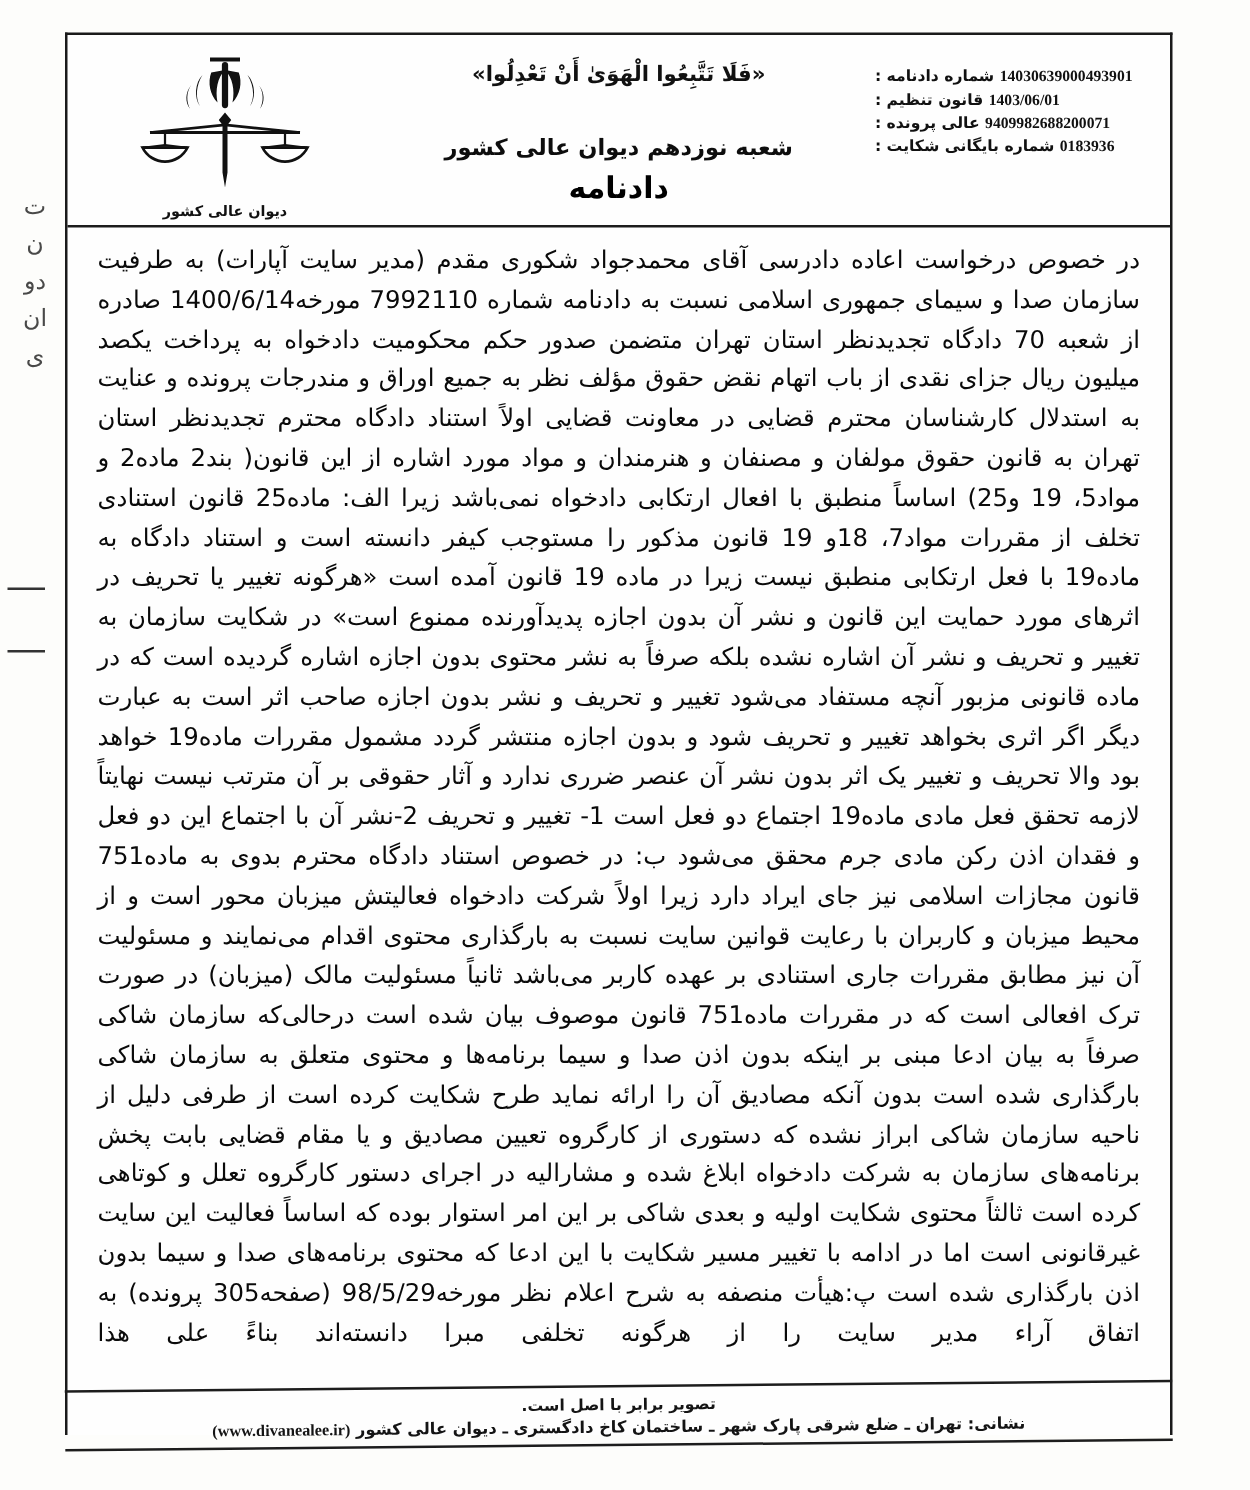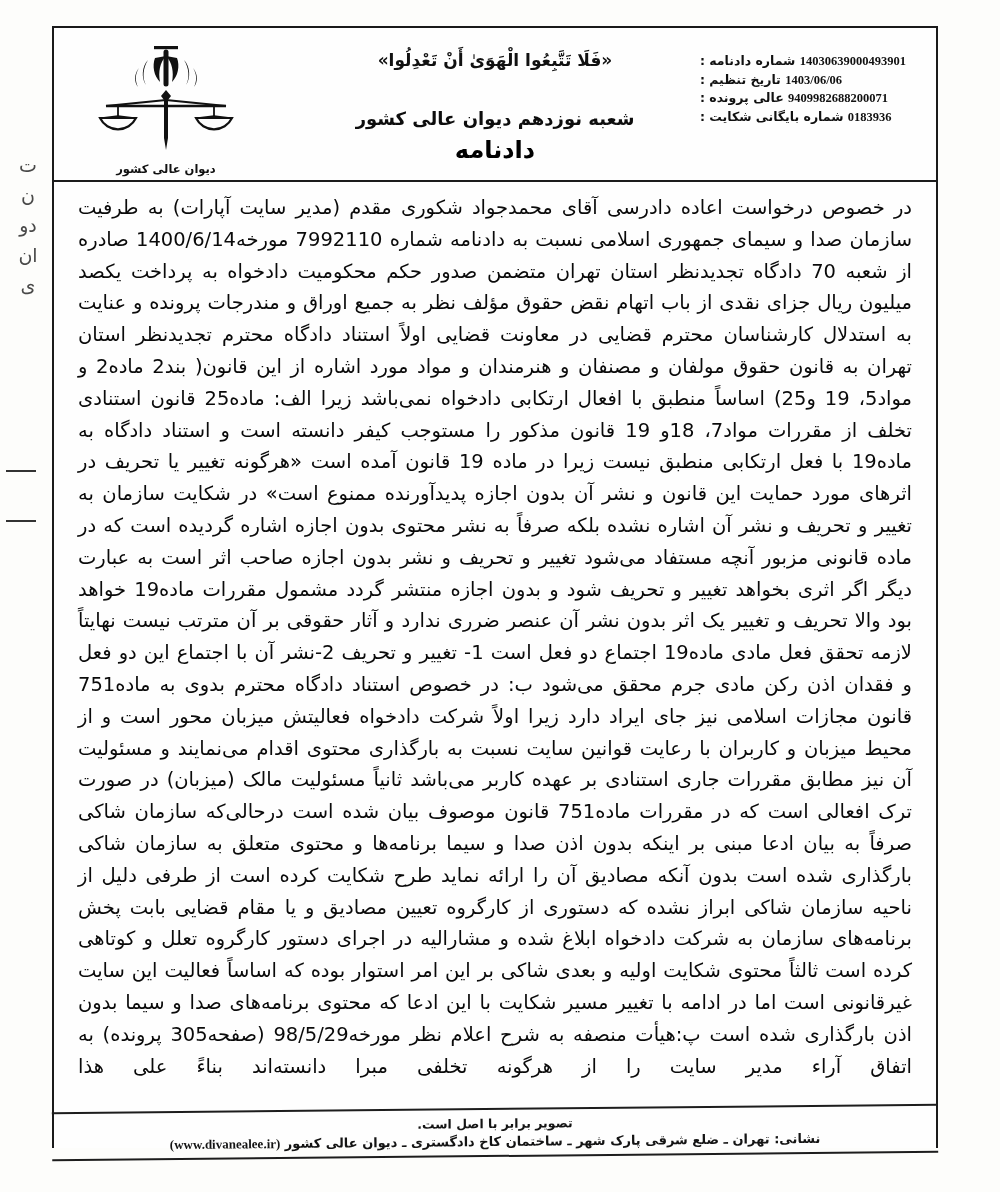--- a/index.html
+++ b/index.html
@@ -100,21 +100,21 @@
   .doc-type {
     font-size: 24px;
     font-weight: bold;
     color: #000;
   }
 
   
   .emblem {
     position: absolute;
     top: 10px;
-    left: 22px;
+    left: 36px;
     width: 180px;
     height: 150px;
   }
   .emblem svg { display: block; }
   .emblem-label {
     text-align: center;
     font-size: 11.5px;
     font-weight: bold;
     color: #111;
     margin-top: -6px;
@@ -205,22 +205,22 @@
   <div class="sheet">
 
     <div class="header">
 
       <div class="meta">
         <span class="row">
           <span class="num">14030639000493901</span>
           <span>شماره دادنامه :</span>
         </span>
         <span class="row">
-          <span class="num">1403/06/06</span>
-          <span>تاریخ تنظیم :</span>
+          <span class="num">1403/06/01</span>
+          <span>قانون تنظیم :</span>
         </span>
         <span class="row">
           <span class="num">9409982688200071</span>
           <span>عالی پرونده :</span>
         </span>
         <span class="row">
           <span class="num">0183936</span>
           <span>شماره بایگانی شکایت :</span>
         </span>
       </div>

